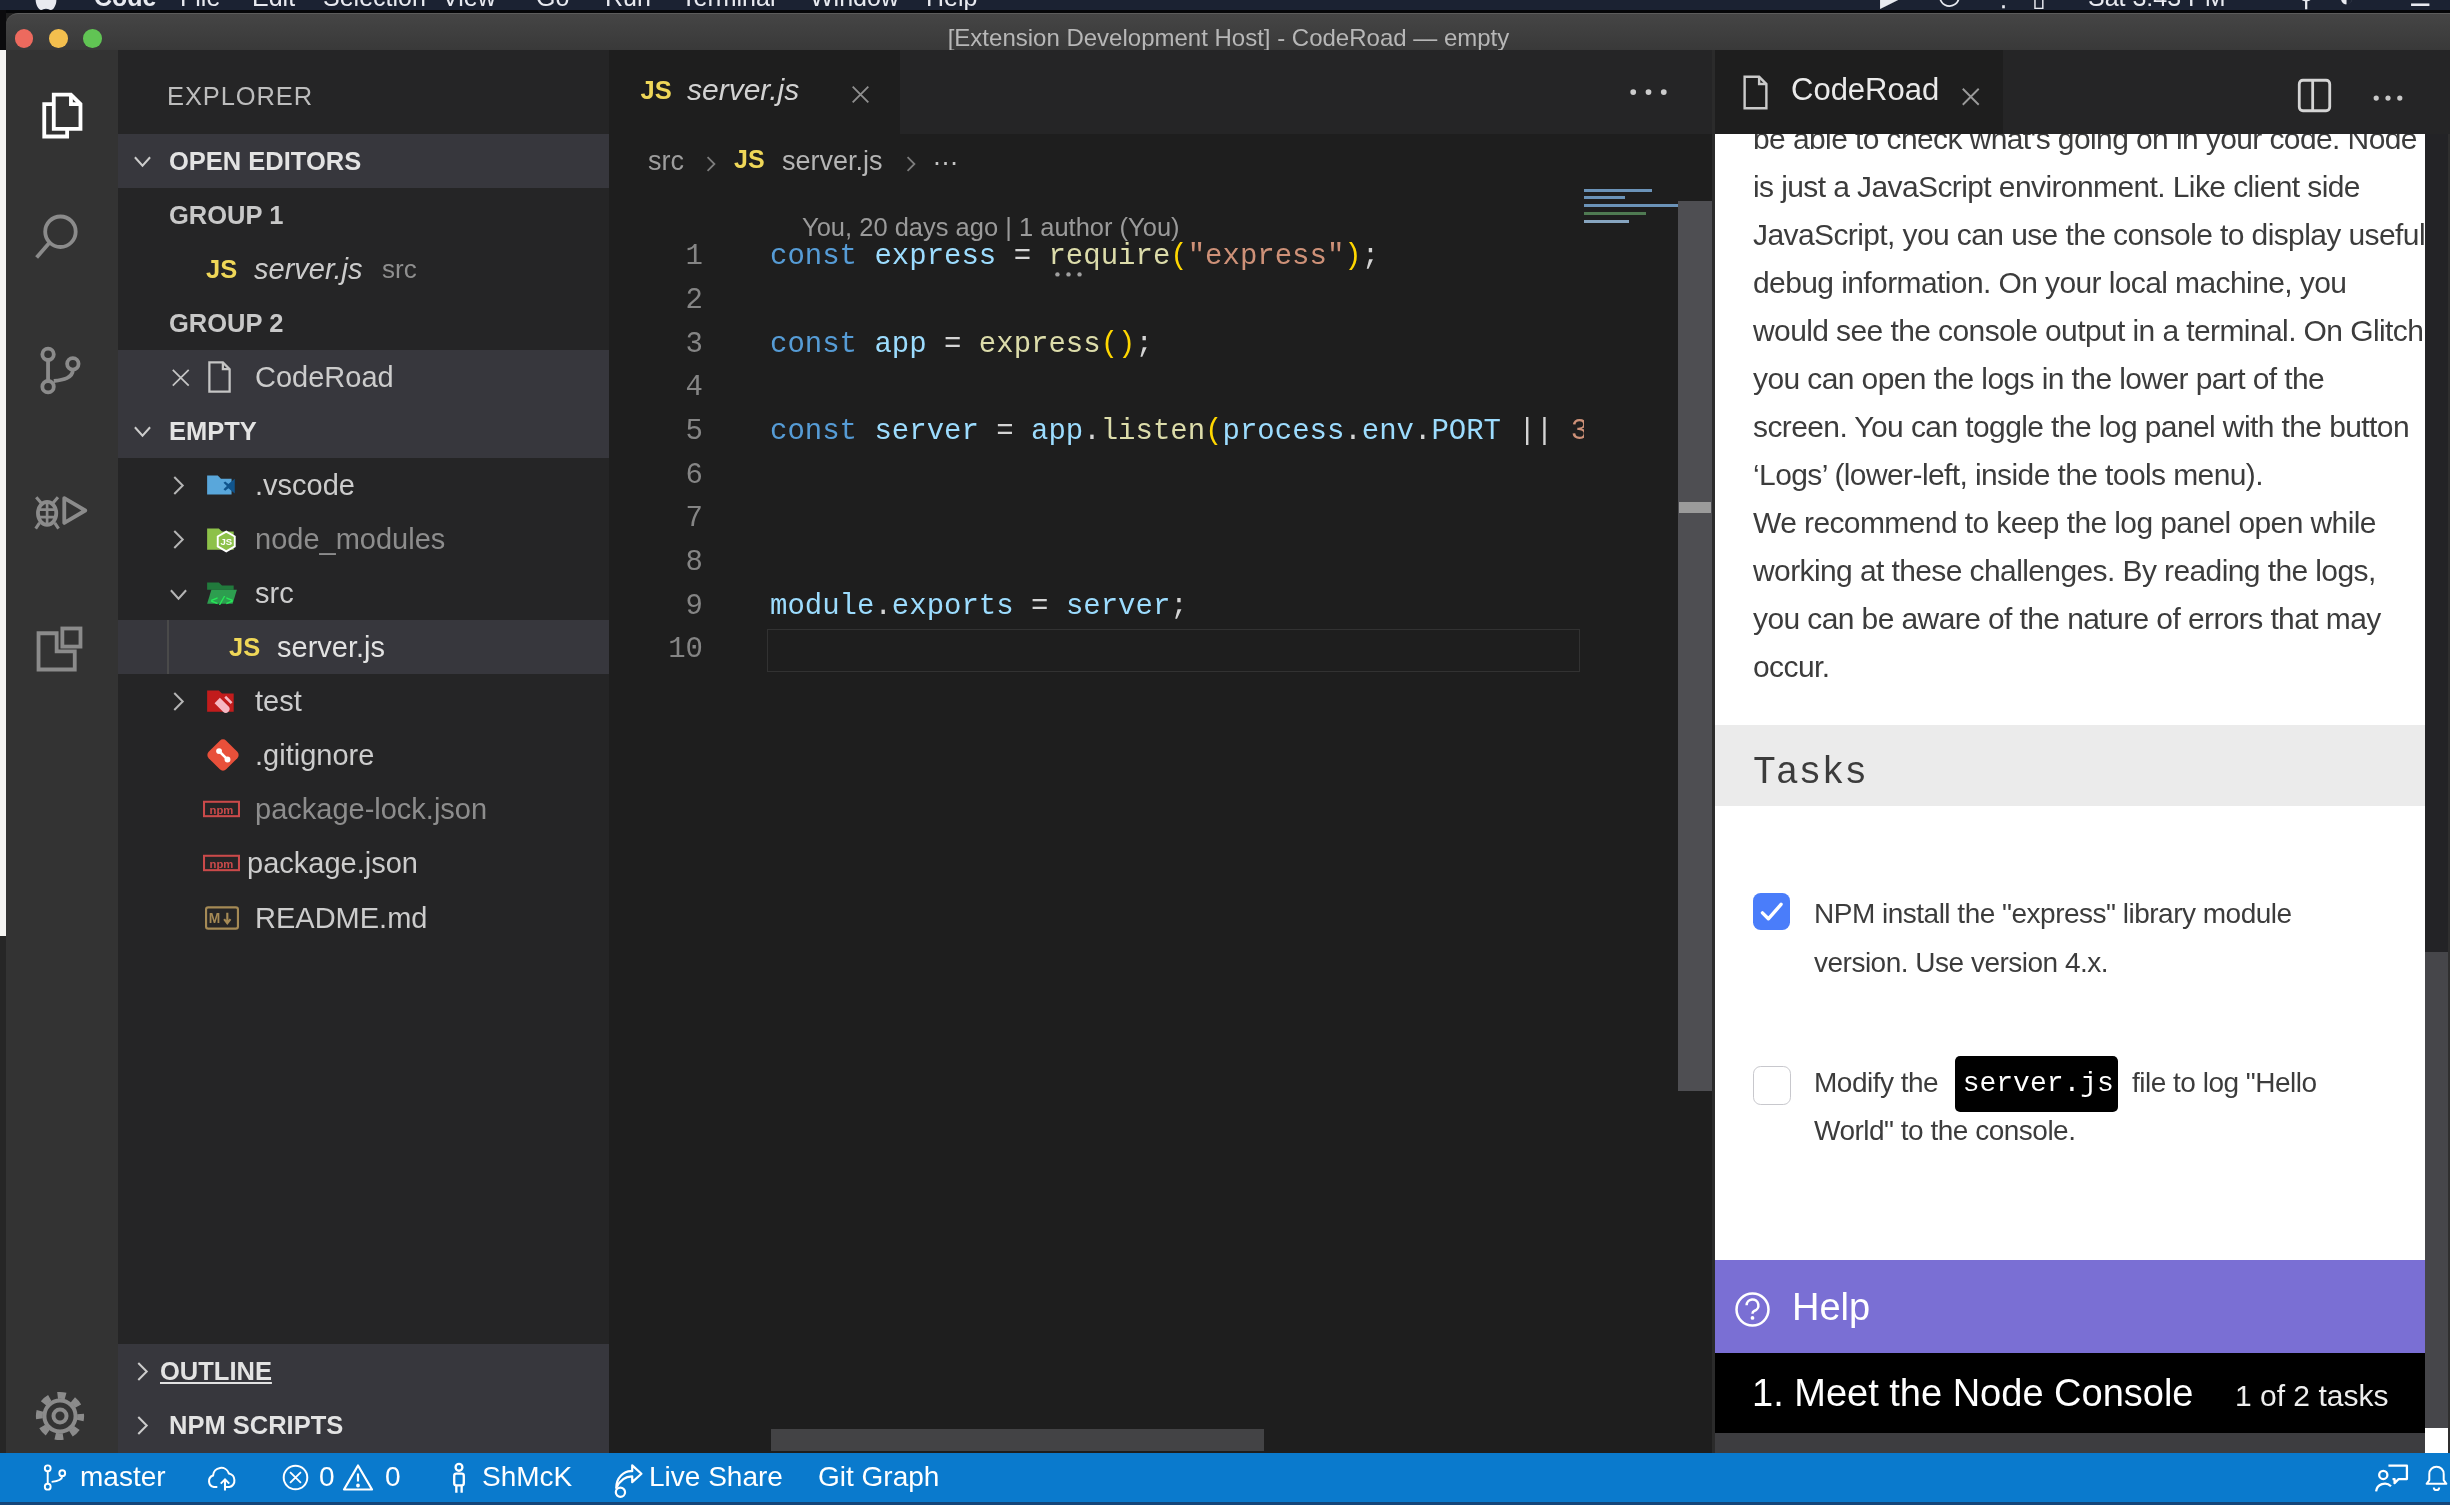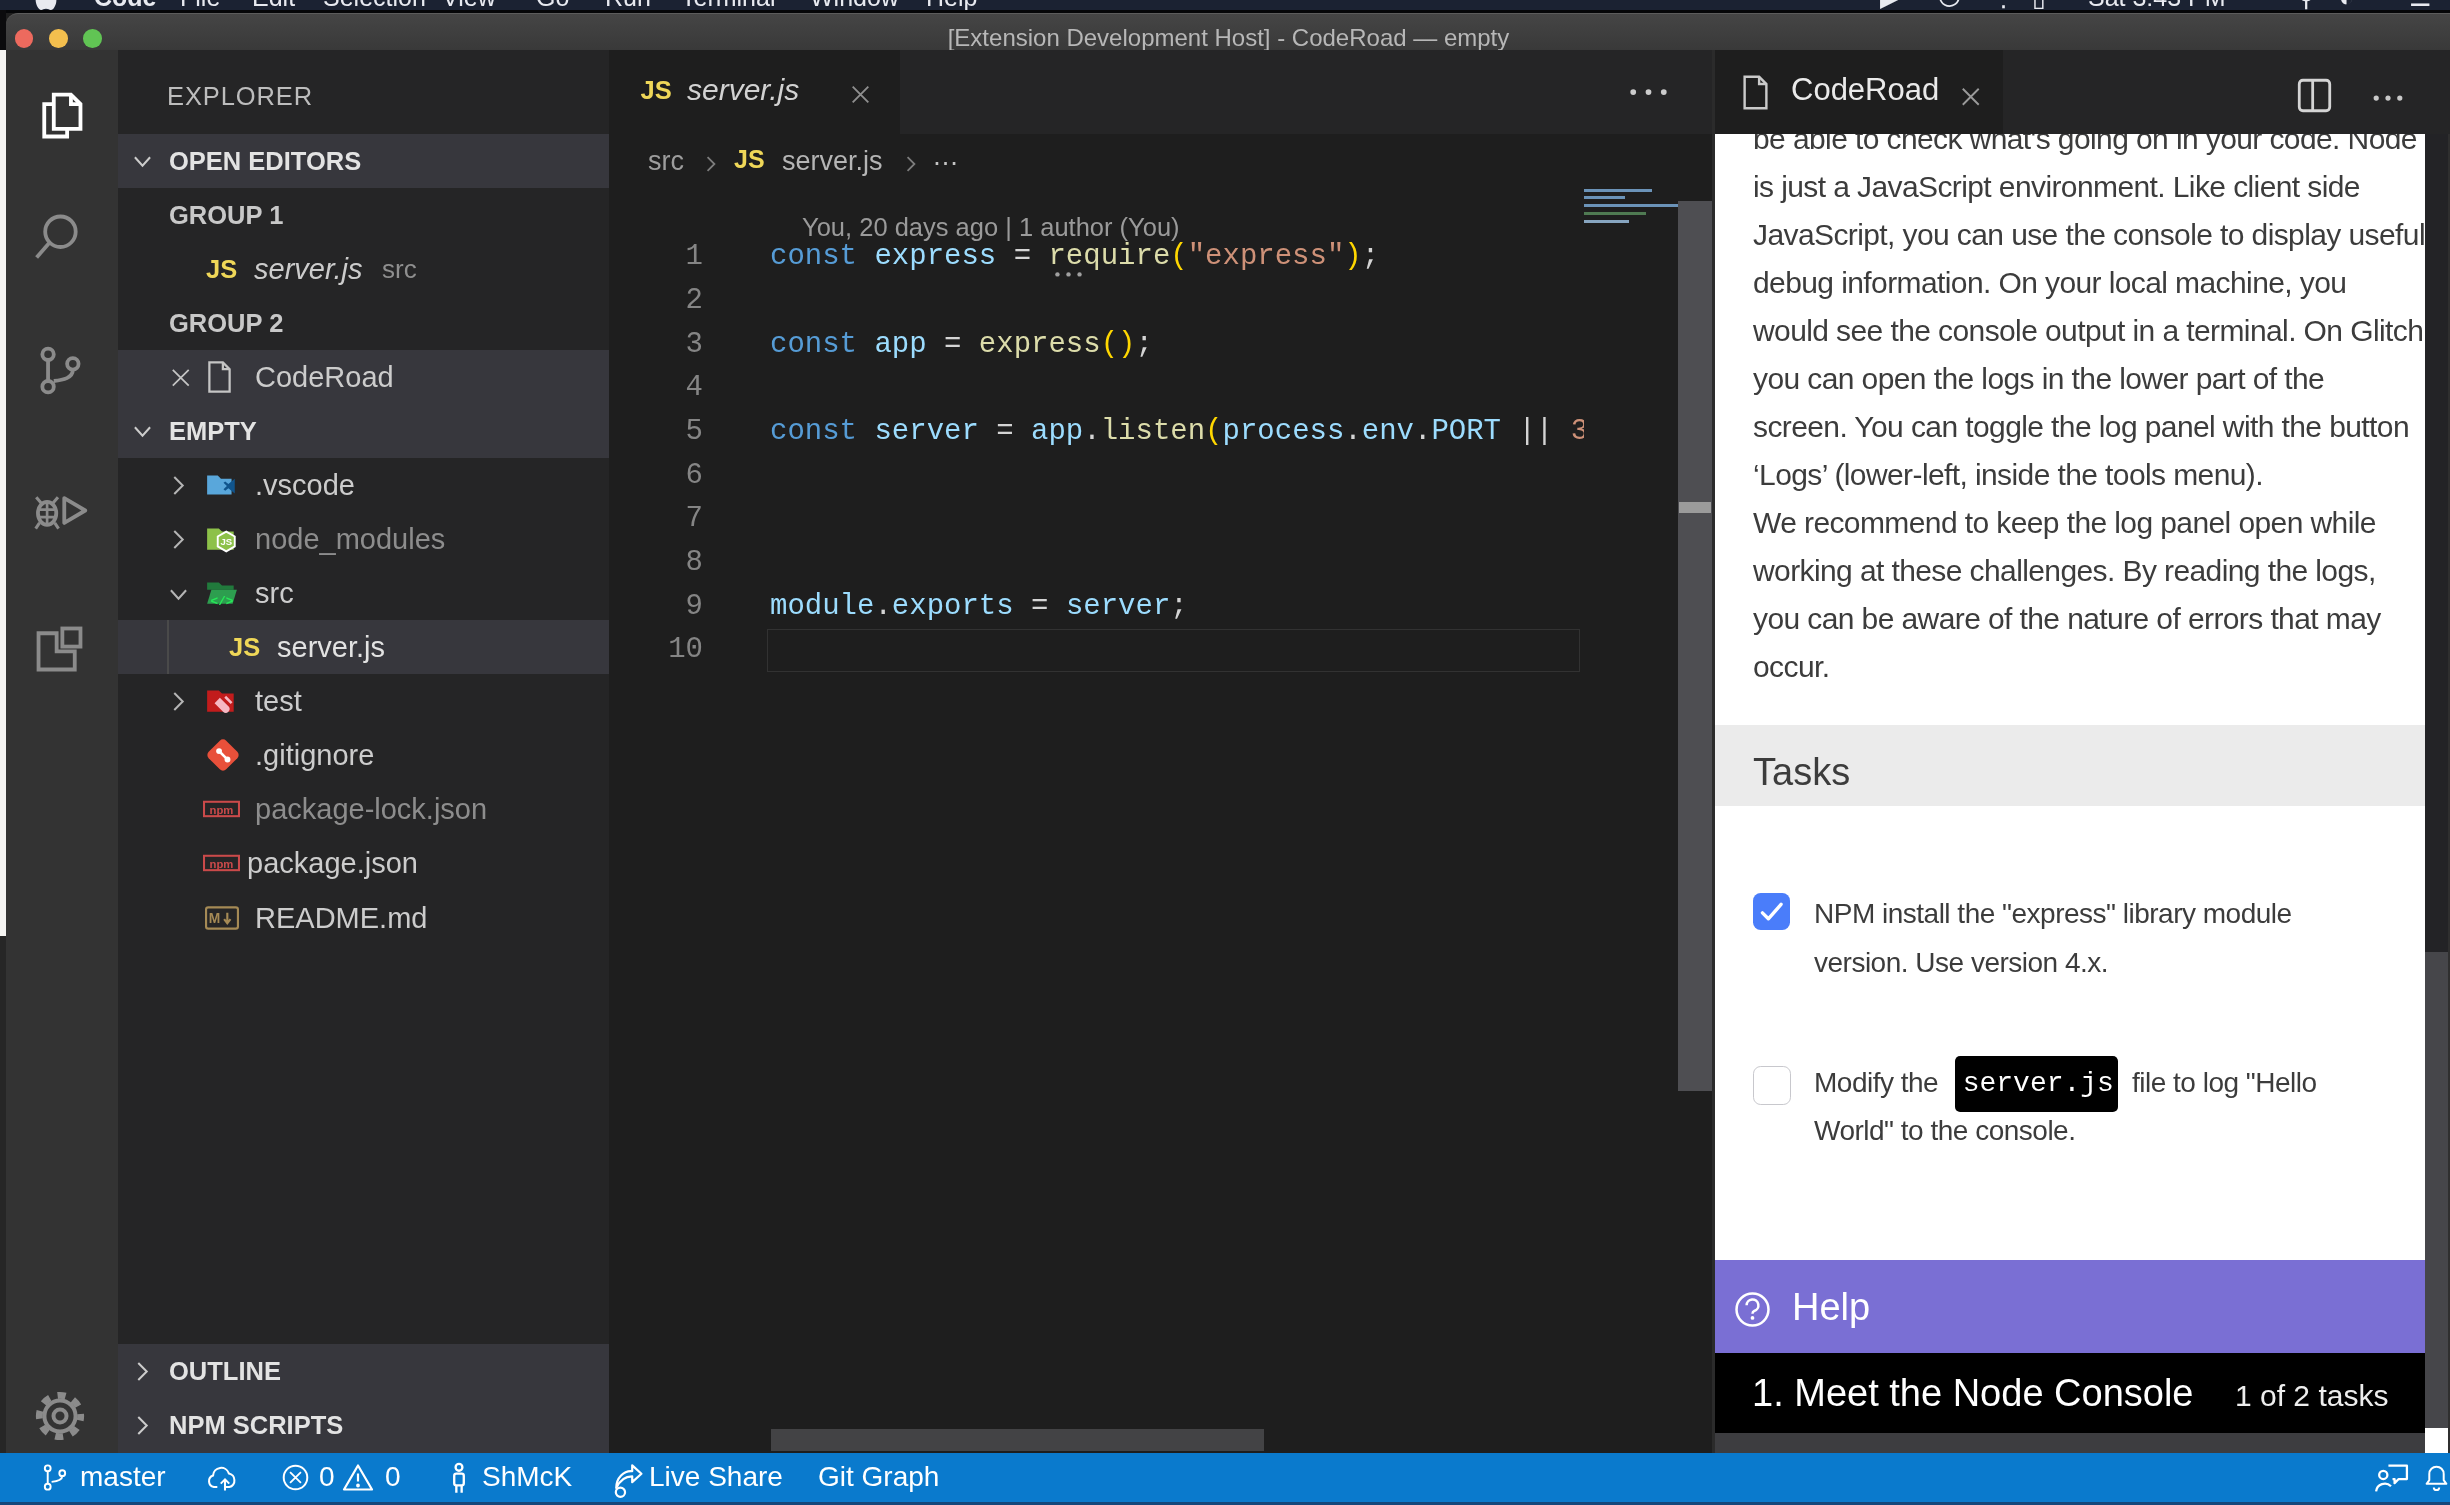--- a/index.html
+++ b/index.html
@@ -219,21 +219,21 @@
       <path d="M21 6 v9 M18 12 l3 4 3-4" stroke="#a58a55" stroke-width="2" fill="none"></path>
     </svg>
     <span class="t" style="left:137px;">README.md</span>
   </div>
 
   <div class="abs" style="left:0;top:1294px;width:491px;height:109px;background:#37373d;"></div>
   <div class="srow hdr" style="top:1294px;">
     <svg class="chev" style="left:11px;" width="27" height="27" viewBox="0 0 32 32" fill="none" stroke="#cccccc" stroke-width="2.4">
           <path d="M11 6 L21 16 L11 26"></path>
         </svg>
-    <span class="t" style="left:51px;">OUTLINE</span>
+    <span class="t" style="left:42px;text-decoration:underline;">OUTLINE</span>
   </div>
   <div class="srow hdr" style="top:1348px;background:none;">
     <svg class="chev" style="left:11px;" width="27" height="27" viewBox="0 0 32 32" fill="none" stroke="#cccccc" stroke-width="2.4">
           <path d="M11 6 L21 16 L11 26"></path>
         </svg>
     <span class="t" style="left:51px;">NPM SCRIPTS</span>
   </div>
 </div>
 
 <div class="abs" id="editor" style="left:609px;top:50px;width:1103px;height:1403px;background:#1e1e1e;overflow:hidden;">
@@ -348,21 +348,21 @@
       would see the console output in a terminal. On Glitch<br>
       you can open the logs in the lower part of the<br>
       screen. You can toggle the log panel with the button<br>
       ‘Logs’ (lower-left, inside the tools menu).<br>
       We recommend to keep the log panel open while<br>
       working at these challenges. By reading the logs,<br>
       you can be aware of the nature of errors that may<br>
       occur.
     </div>
 
-    <div class="abs" style="left:0;top:591px;width:735px;height:81px;background:#ebebeb;">
+    <div class="abs" style="left:0;top:591px;width:735px;height:81px;background:#ebebeb;font-family:Liberation Mono, monospace;">
       <span class="abs" style="left:38px;top:25.5px;font-size:38px;color:#3c3c3c;">Tasks</span>
     </div>
 
     <div class="abs" style="left:38px;top:759px;width:37px;height:37px;background:#4a7dfa;border-radius:7.7px;">
       <svg class="abs" style="left:6px;top:7.7px;" width="25.5" height="22" viewBox="0 0 30 26" fill="none" stroke="#ffffff" stroke-width="4" stroke-linecap="round" stroke-linejoin="round">
             <path d="M4 14 L11 21 L26 4"></path>
           </svg>
     </div>
     <div class="abs" style="left:99px;top:755px;width:613px;font-size:28px;line-height:49px;letter-spacing:-0.5px;color:#3c3c3c;">
       NPM install the "express" library module<br>version. Use version 4.x.

